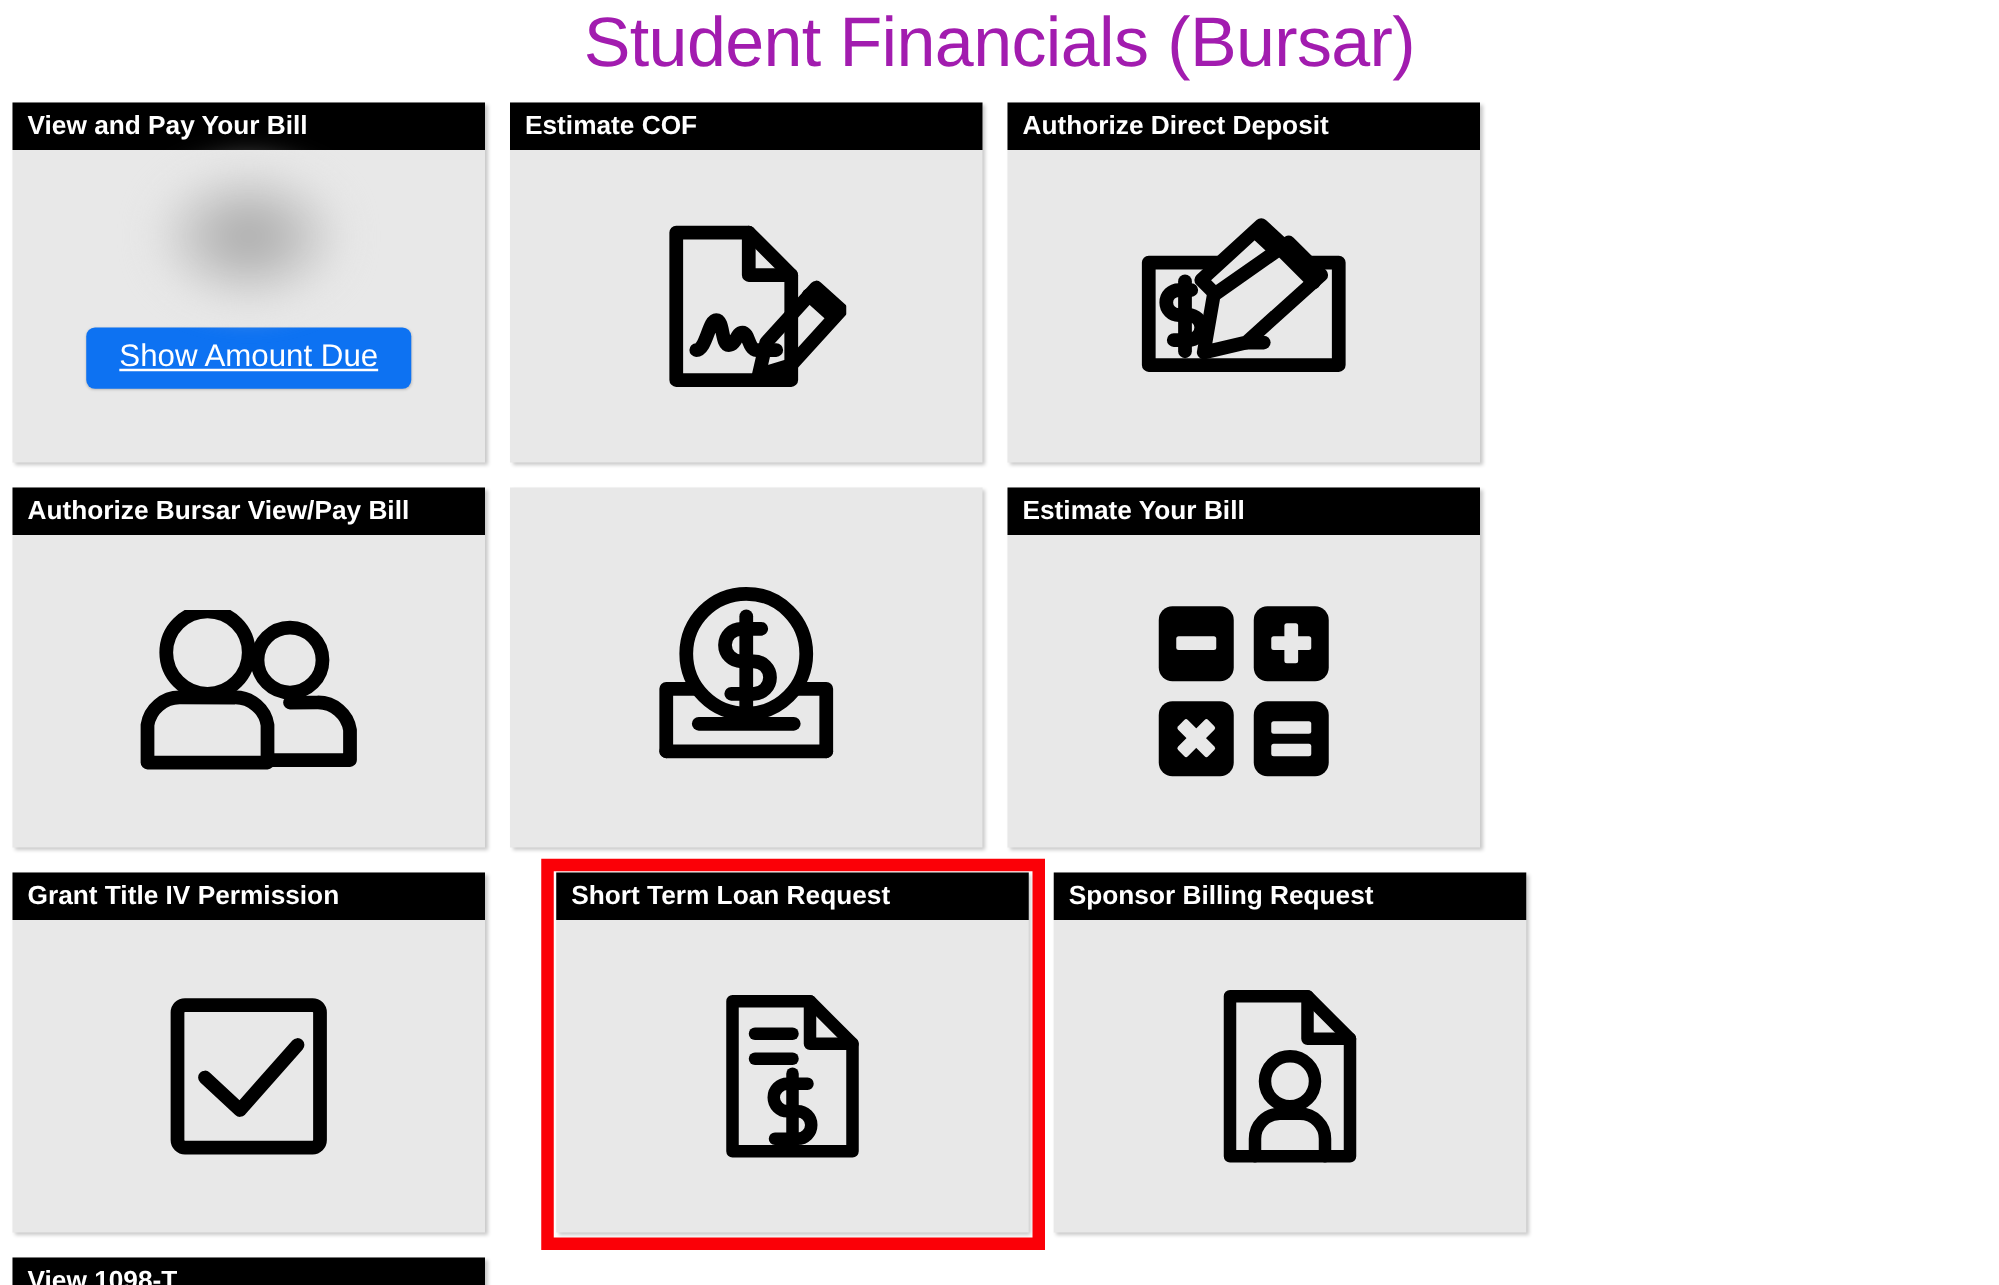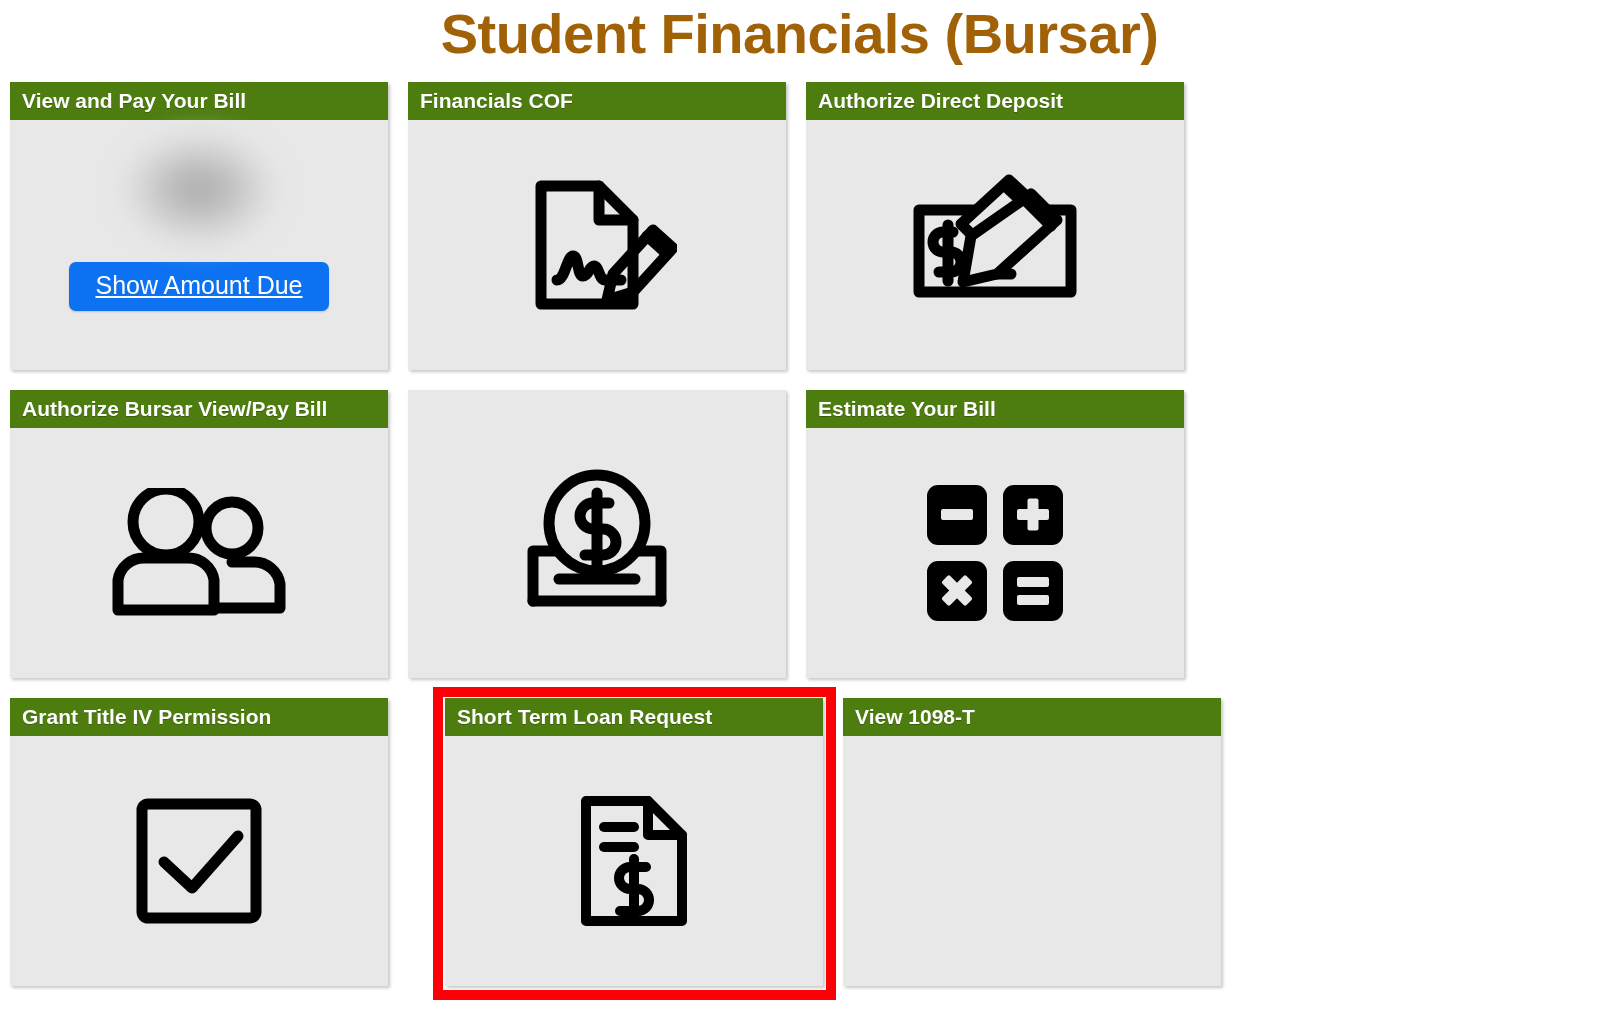--- a/index.html
+++ b/index.html
@@ -16,22 +16,22 @@
   }
   #page {
     position: relative;
     width: 1599px;
     height: 1028px;
     background: #ffffff;
   }
   #page-title {
     text-align: center;
     font-size: 56px;
-    font-weight: bold;
-    color: #a16207;
+    font-weight: normal;
+    color: #a21caf;
     letter-spacing: -0.5px;
     line-height: 1;
     padding-top: 6px;
     margin: 0;
     font-family: "Liberation Sans", sans-serif;
   }
   .grid {
     position: absolute;
     top: 82px;
     left: 10px;
@@ -52,21 +52,21 @@
     width: 378px;
     height: 288px;
     background: #e8e8e8;
     box-shadow: 2px 2px 3px rgba(0,0,0,0.22);
     box-sizing: border-box;
     display: flex;
     flex-direction: column;
     cursor: pointer;
   }
   .card-header {
-    background: #4d7c0f;
+    background: #000000;
     color: #ffffff;
     font-size: 21px;
     font-weight: bold;
     height: 38px;
     line-height: 38px;
     padding-left: 12px;
     white-space: nowrap;
     overflow: hidden;
     box-sizing: border-box;
     text-shadow: 0 1px 0 rgba(0,0,0,0.25);
@@ -146,21 +146,21 @@
         <div class="card-header">View and Pay Your Bill</div>
         <div class="card-body first-card-body">
           <div class="blurred-icon"></div>
           <button class="show-amount-btn">Show Amount Due</button>
         </div>
       </div>
     </div>
 
     <div class="cell">
       <div class="card">
-        <div class="card-header">Financials COF</div>
+        <div class="card-header">Estimate COF</div>
         <div class="card-body">
           <span class="icon-wrap">
             <svg width="160" height="150" viewBox="0 0 160 150" fill="none" stroke="#000000" stroke-width="11" stroke-linecap="round" stroke-linejoin="round">
               <path d="M24 16 h58 l34 34 v84 H24 Z"></path>
               <path d="M82 16 v34 h34"></path>
               <path d="M40 110 c8 0 10 -24 16 -24 c6 0 4 20 10 20 c6 0 6 -10 11 -10 c5 0 5 14 11 14 h16"></path>
               <path d="M96 104 L136 60 l20 18 L116 122 l-26 8 Z" fill="none"></path>
               <path d="M130 66 l20 18"></path>
             </svg>
           </span>
@@ -273,20 +273,35 @@
               <path d="M30 36 h30"></path>
               <path d="M30 56 h30"></path>
               <path d="M72 76 h-16 a11 11 0 0 0 0 22 h8 a11 11 0 0 1 0 22 h-18"></path>
               <path d="M60 68 v60"></path>
             </svg>
           </span>
         </div>
       </div>
     </div>
 
+    <div class="cell">
+      <div class="card">
+        <div class="card-header">Sponsor Billing Request</div>
+        <div class="card-body">
+          <span class="icon-wrap">
+            <svg width="120" height="145" viewBox="0 0 120 145" fill="none" stroke="#000000" stroke-width="10" stroke-linecap="round" stroke-linejoin="round">
+              <path d="M12 8 h62 l34 34 v94 H12 Z"></path>
+              <path d="M74 8 v34 h34"></path>
+              <circle cx="60" cy="76" r="20"></circle>
+              <path d="M32 136 v-14 a20 20 0 0 1 20 -20 h16 a20 20 0 0 1 20 20 v14"></path>
+            </svg>
+          </span>
+        </div>
+      </div>
+    </div>
 
     <div class="cell">
       <div class="card">
         <div class="card-header">View 1098-T</div>
 
       </div>
     </div>
 
   </div>
 </div>

